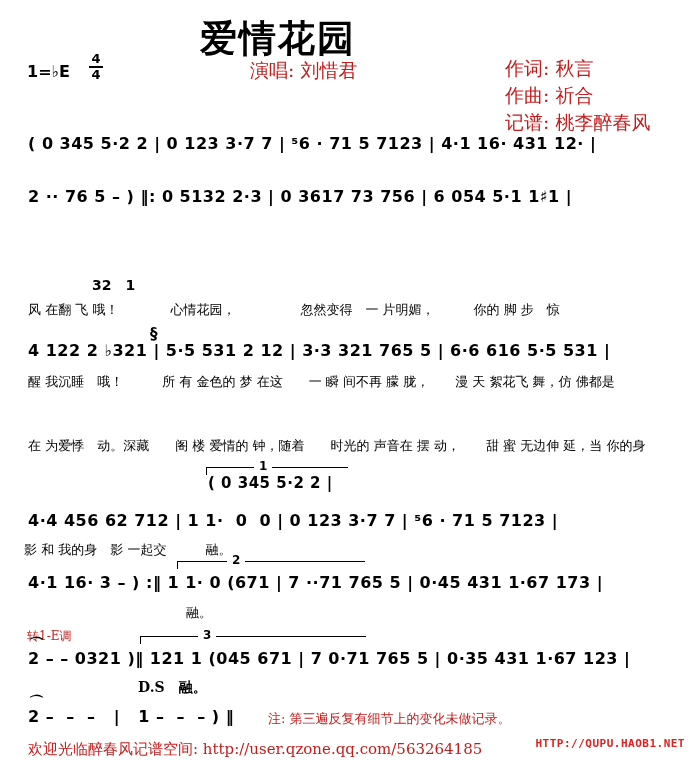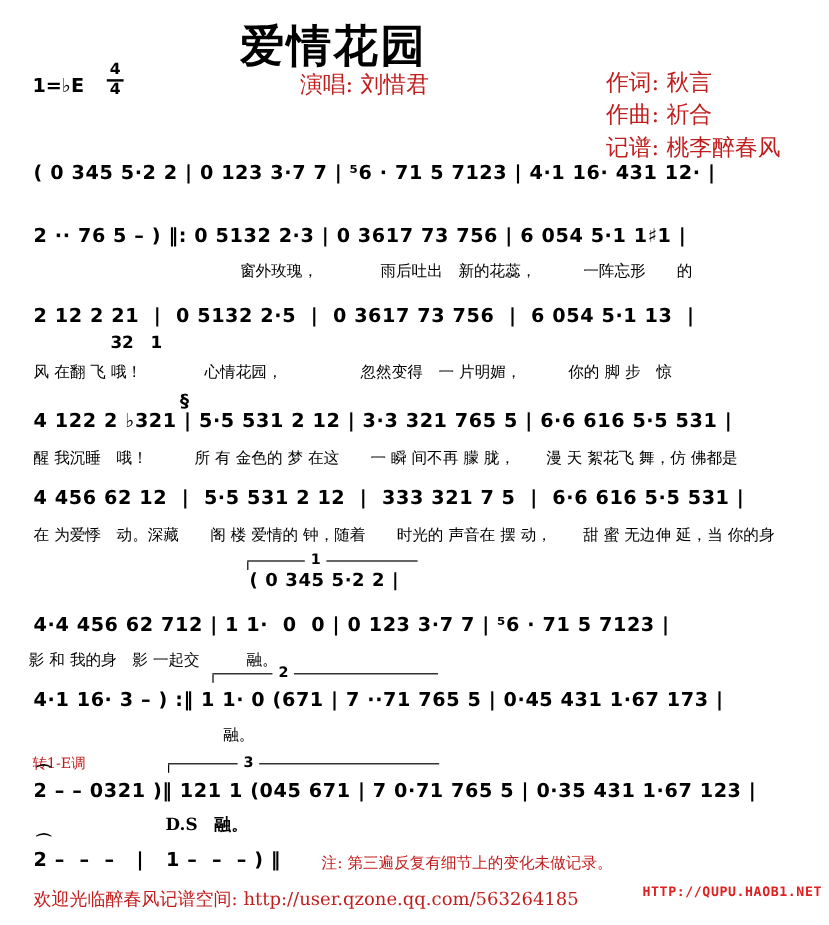--- a/index.html
+++ b/index.html
@@ -90,31 +90,28 @@
   <div class="abs keysig" style="left:27px; top:62px;">1=♭E</div>
   <div class="abs timesig" style="left:88px; top:52px;">
     <span class="num">4</span>
     <span class="bar"></span>
     <span class="num">4</span>
   </div>
 
   <div class="abs notation" style="left:28px; top:134px;">( 0 345 5·2 2 | 0 123 3·7 7 | ⁵6 · 71 5 7123 | 4·1 16· 431 12· |</div>
 
   <div class="abs notation" style="left:28px; top:187px;">2 ·· 76 5 – ) ‖: 0 5132 2·3 | 0 3617 73 756 | 6 054 5·1 1♯1 |</div>
-  <div class="abs lyrics" style="left:200px; top:217px;">窗外玫瑰，　　　　雨后吐出　新的花蕊，　　　一阵忘形　　的</div>
 
-  <div class="abs notation" style="left:28px; top:253px;">2 12 2 21  |  0 5132 2·5  |  0 3617 73 756  |  6 054 5·1 13  |</div>
   <div class="abs ossia" style="left:92px; top:277px;text-align:center;">32　1</div>
   <div class="abs lyrics" style="left:28px; top:301px;">风 在翻 飞 哦！　　　　心情花园，　　　　　忽然变得　一 片明媚，　　　你的 脚 步　惊</div>
 
   <div class="abs mark" style="left:150px; top:325px;">§</div>
   <div class="abs notation" style="left:28px; top:341px;">4 122 2 ♭321 | 5·5 531 2 12 | 3·3 321 765 5 | 6·6 616 5·5 531 |</div>
   <div class="abs lyrics" style="left:28px; top:373px;">醒 我沉睡　哦！　　　所 有 金色的 梦 在这　　一 瞬 间不再 朦 胧，　　漫 天 絮花飞 舞，仿 佛都是</div>
 
-  <div class="abs notation" style="left:28px; top:405px;">4 456 62 12  |  5·5 531 2 12  |  333 321 7 5  |  6·6 616 5·5 531 |</div>
   <div class="abs lyrics" style="left:28px; top:437px;">在 为爱悸　动。深藏　　阁 楼 爱情的 钟，随着　　时光的 声音在 摆 动，　　甜 蜜 无边伸 延，当 你的身</div>
 
   <div class="abs volta" style="left:206px; top:467px; width:142px;">
     <span class="volta-num" style="left:48px;">1</span>
   </div>
   <div class="abs notation small" style="left:208px; top:474px;">( 0 345 5·2 2 |</div>
 
   <div class="abs notation" style="left:28px; top:511px;">4·4 456 62 712 | 1 1·  0  0 | 0 123 3·7 7 | ⁵6 · 71 5 7123 |</div>
   <div class="abs lyrics" style="left:24px; top:541px;">影 和 我的身　影 一起交　　　融。</div>
 

